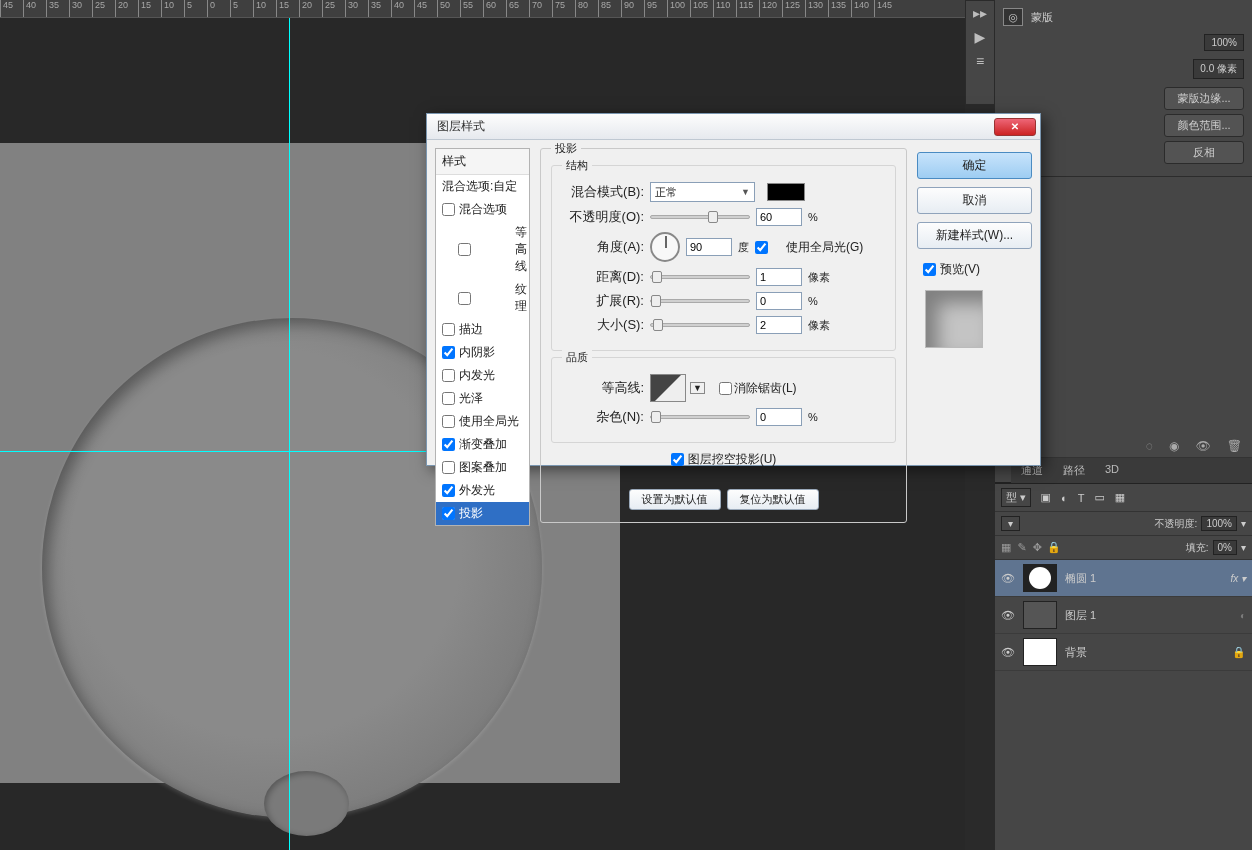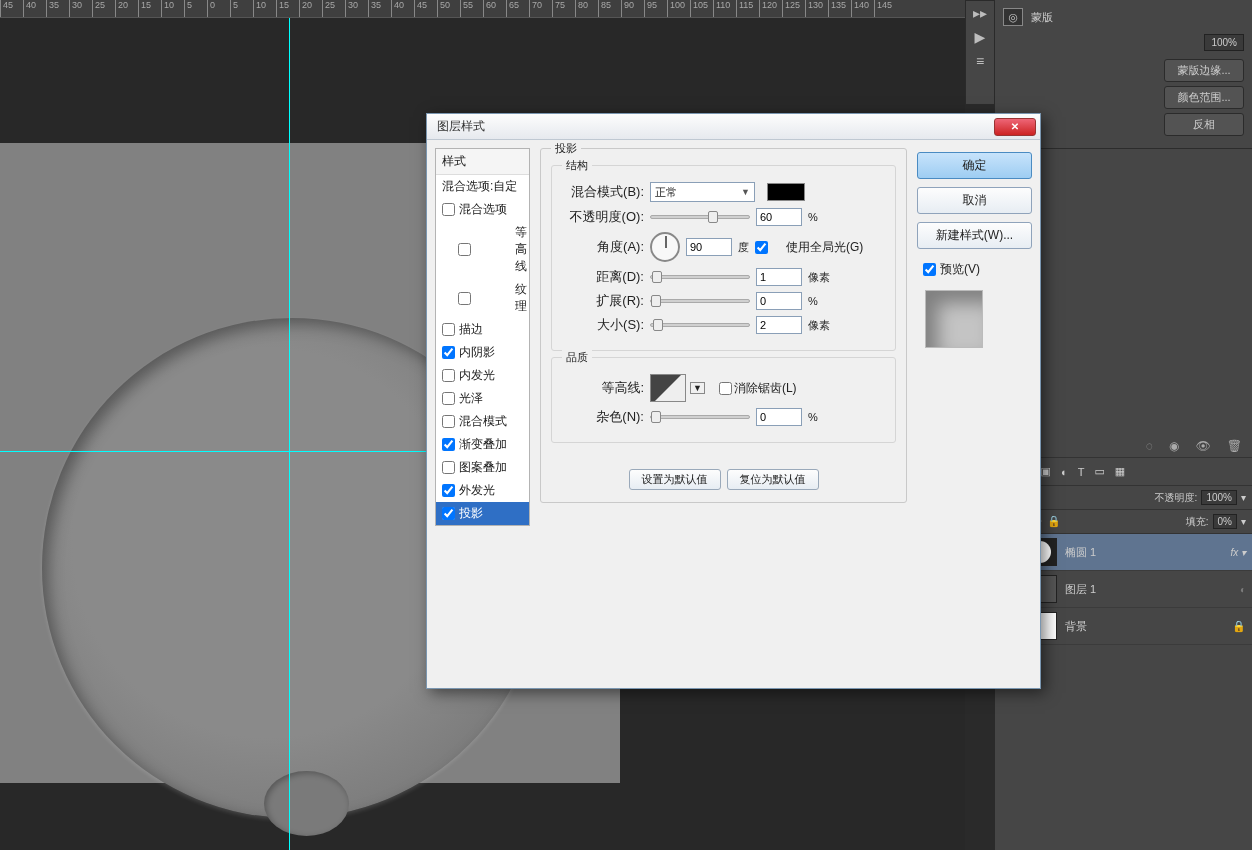--- a/index.html
+++ b/index.html
@@ -54,21 +54,21 @@
 .lthumb .c { width:22px;height:22px;border-radius:50%;background:#fff;}
 .fx-label { margin-left:auto; font-style:italic; color:#ccc; font-size:10px;}
 .lock-r { margin-left:auto; color:#aaa;}
 .thumb-white { background:#fff !important; }
 
 
 .panel-iconrow { display:flex; justify-content:flex-end; gap:16px; padding:4px 10px; border-bottom:1px solid #333; color:#aaa;}
 .panel-iconrow span { font-size:12px; }
 
 
-.dialog { position:absolute; top:113px; left:426px; width:615px; height:576px; background:#f0f0f0; border:1px solid #7a96b0; box-shadow: 4px 4px 14px rgba(0,0,0,0.5); font-size:12px; color:#222;}
+.dialog { position:absolute; top:113px; left:426px; width:615px; height:353px; background:#f0f0f0; border:1px solid #7a96b0; box-shadow: 4px 4px 14px rgba(0,0,0,0.5); font-size:12px; color:#222;}
 .titlebar { height:26px; background: linear-gradient(#fdfdfd,#e6e9ee); border-bottom:1px solid #bfc8d2; display:flex; align-items:center; padding:0 4px;}
 .titlebar-title { padding-left:6px; font-size:12px; color:#333;}
 .close-btn { margin-left:auto; width:42px; height:18px; background: linear-gradient(#e67,#c22); border:1px solid #933; border-radius:3px; display:flex;align-items:center;justify-content:center;color:#fff;font-size:10px;font-weight:bold;}
 
 .dialog-body { display:flex; padding:8px; gap:10px; height:470px;}
 
 
 .styles-col { width:95px; }
 .styles-box { border:1px solid #b3b3b3; background:#fff; }
 .style-header { background:#f5f5f5; padding:4px 6px; border-bottom:1px solid #ddd;}
@@ -88,21 +88,21 @@
 .slider-thumb { position:absolute; top:-5px; width:10px; height:12px; background:#eee; border:1px solid #888; border-radius:2px;}
 .numbox { width:46px; height:18px; border:1px solid #8a9fb7; font-size:11px; padding:1px 3px; background:#fff;}
 .unit { font-size:11px; }
 .combo { border:1px solid #8a9fb7; background:#fff; height:20px; width:105px; padding:1px 4px; font-size:11px; display:flex; align-items:center; justify-content:space-between;}
 .combo-arrow { font-size:9px; color:#555;}
 .colorwell { width:38px; height:18px; border:1px solid #888; background:#000; margin-left:6px;}
 .angle-dial { width:30px; height:30px; border:2px solid #888; border-radius:50%; position:relative; background:#f8f8f8;}
 .angle-dial::after{content:'';position:absolute;width:2px;height:12px;background:#666;top:2px;left:13px;}
 .contour-swatch { width:36px; height:28px; border:1px solid #888; background:linear-gradient(135deg,#444 49%,#eee 51%); }
 .btn-small { border:1px solid #9aa9ba; background:linear-gradient(#fdfdfd,#e7edf3); padding:2px 12px; border-radius:3px; font-size:11px; cursor:pointer;}
-.defaults-row { display:flex; gap:6px; justify-content:center; margin-top:26px;}
+.defaults-row { display:flex; gap:6px; justify-content:center; margin-top:20px;}
 
 
 .rightcol { width:115px; display:flex; flex-direction:column; gap:8px; padding-top:4px;}
 .dlg-btn { border:1px solid #8fa3bb; background:linear-gradient(#fdfdfd,#e7edf3); padding:4px 0; border-radius:3px; font-size:12px; text-align:center; cursor:pointer;}
 .dlg-btn.primary { background:linear-gradient(#c7e3fb,#9ecdf2); border-color:#4a8bc2;}
 .preview-check { display:flex; align-items:center; gap:4px; padding:4px 0 4px 6px;}
 .preview-swatch { width:58px; height:58px; border:1px solid #bbb; background:#c4c4c4; margin-left:8px; box-shadow: inset 12px 12px 18px rgba(0,0,0,0.35);}
 </style>
 </head>
 <body>
@@ -129,31 +129,40 @@
 
 <div class="right-panels">
   <div class="masks-panel">
     <div class="masks-header">
       <div class="mask-thumb">◎</div>
       <span>蒙版</span>
     </div>
     <div class="density-row">
       <div class="pct-box">100%</div>
     </div>
+    <div class="density-row">
+      <div class="pct-box">0.0 像素</div>
+    </div>
     <button class="mask-btn">蒙版边缘...</button>
     <button class="mask-btn">颜色范围...</button>
     <button class="mask-btn">反相</button>
   </div>
 
   <div class="layers-panel">
     <div class="panel-iconrow">
       <span>◌</span>
       <span>◉</span>
       <span>👁</span>
       <span>🗑</span>
+    </div>
+    <div class="layer-tabs">
+      <div class="layer-tab cut"></div>
+      <div class="layer-tab">通道</div>
+      <div class="layer-tab">路径</div>
+      <div class="layer-tab">3D</div>
     </div>
     <div class="layer-toolbar">
       <span style="border:1px solid #222;padding:1px 4px;">型 ▾</span>
       <span>▣</span>
       <span>◐</span>
       <span>T</span>
       <span>▭</span>
       <span>▦</span>
     </div>
     <div class="layer-toolbar2">
@@ -234,21 +243,21 @@
         <div class="style-row">
             <input type="checkbox" style="">
             <span>内发光</span>
           </div>
         <div class="style-row">
             <input type="checkbox" style="">
             <span>光泽</span>
           </div>
         <div class="style-row">
             <input type="checkbox" style="">
-            <span>混合模式</span>
+            <span>使用全局光</span>
           </div>
         <div class="style-row">
             <input type="checkbox" checked="" style="">
             <span>渐变叠加</span>
           </div>
         <div class="style-row">
             <input type="checkbox" style="">
             <span>图案叠加</span>
           </div>
         <div class="style-row">
@@ -334,20 +343,26 @@
           <div class="frow">
             <div class="flabel">杂色(N):</div>
             <div class="slider">
                 <div class="slider-thumb" style="left:0%"></div>
               </div>
             <input class="numbox" value="0" style="">
             <span class="unit">%</span>
           </div>
         </div>
 
+        <div style="text-align:center;margin-top:8px;">
+          <label style="display:inline-flex;align-items:center;gap:4px;">
+              <input type="checkbox" checked="" style="">
+              <span>图层挖空投影(U)</span>
+            </label>
+        </div>
         <div class="defaults-row">
           <div class="btn-small">设置为默认值</div>
           <div class="btn-small">复位为默认值</div>
         </div>
       </div>
     </div>
 
     <div class="rightcol">
       <div class="dlg-btn primary">确定</div>
       <div class="dlg-btn">取消</div>

